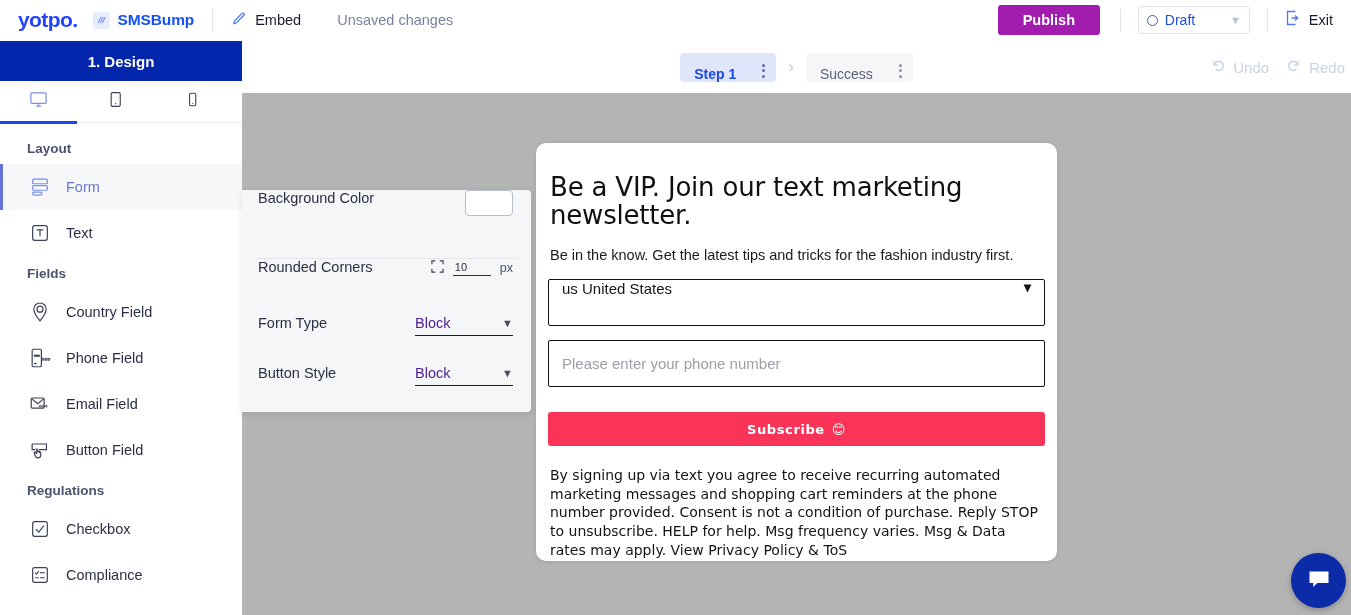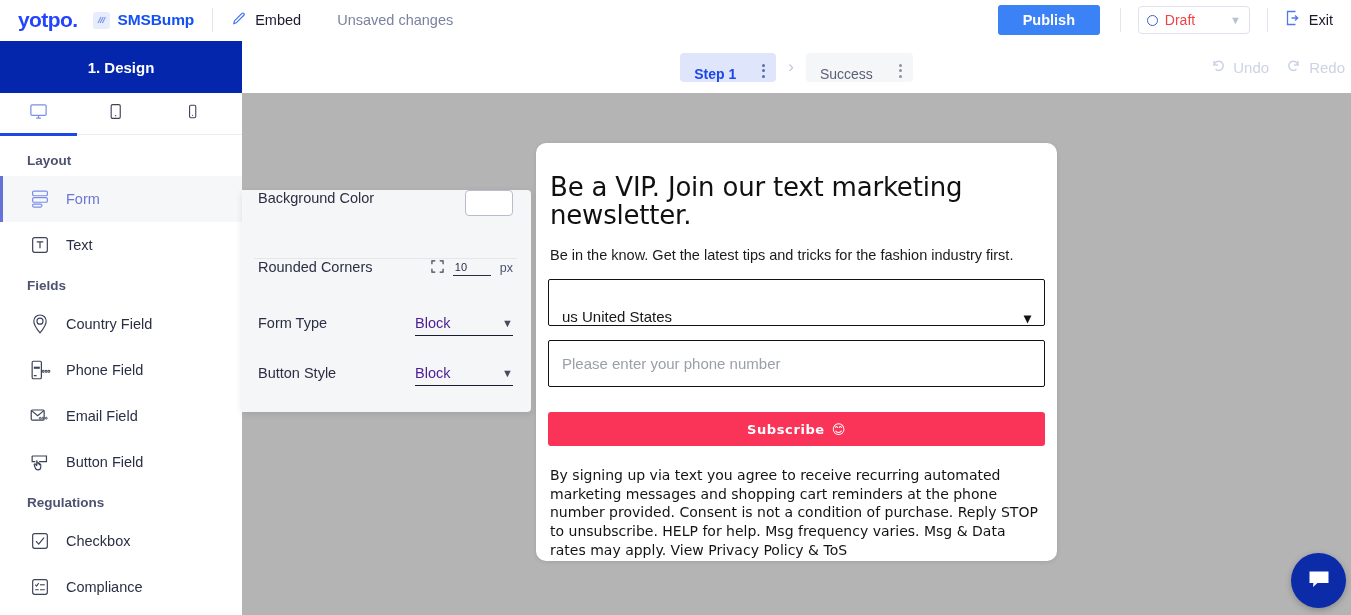--- a/index.html
+++ b/index.html
@@ -36,44 +36,44 @@
 
   .embed-group { display: flex; align-items: center; gap: 7px; margin-left: 18px; cursor: pointer; }
   .embed-text { font-size: 14.5px; color: #1b1b2f; }
 
   .unsaved { margin-left: 36px; font-size: 14.5px; color: #7b82a0; }
 
   .topbar-right {
     margin-left: auto; display: flex; align-items: center; height: 100%;
   }
   .publish-btn {
-    background: #3b82f6; color: #ffffff; border: none;
+    background: #a21caf; color: #ffffff; border: none;
     font-family: inherit; font-size: 14.5px; font-weight: bold;
     width: 102px; height: 30px; border-radius: 3px; cursor: pointer;
   }
   .topbar-right .vdiv.d2 { margin: 0 17px 0 20px; }
   .draft-select {
     width: 112px; height: 28px; border: 1px solid #dfe2ee; border-radius: 4px;
     display: flex; align-items: center; padding: 0 8px; gap: 7px;
     background: #fff; cursor: pointer;
   }
   .draft-dot { width: 11px; height: 11px; border-radius: 50%; border: 1.6px solid #3f5cd8; flex: none; }
-  .draft-label { font-size: 14px; color: #ef4444; }
+  .draft-label { font-size: 14px; color: #1d4ed8; }
   .draft-caret { margin-left: auto; color: #b9bfd4; font-size: 11px; line-height: 1; }
   .topbar-right .vdiv.d3 { margin: 0 16px 0 17px; }
   .exit-group { display: flex; align-items: center; gap: 7px; margin-right: 18px; cursor: pointer; }
   .exit-text { font-size: 14.5px; color: #1b1b2f; }
 
   
   .leftcol {
     position: absolute; left: 0; top: 41px; width: 242px; height: 574px;
     background: #ffffff; z-index: 5;
   }
   .design-header {
-    height: 52px; background: #0326ac; color: #ffffff;
+    height: 40px; background: #0326ac; color: #ffffff;
     display: flex; align-items: center; justify-content: center;
     font-size: 15px; font-weight: bold; text-align: right;
   }
   .device-tabs {
     height: 42px; display: flex; align-items: center;
     border-bottom: 1px solid #ebedf3; position: relative;
   }
   .device-tab {
     width: 77px; height: 42px; display: flex; align-items: center; justify-content: center;
     cursor: pointer; position: relative;
@@ -174,21 +174,21 @@
     font-size: 26px; line-height: 1.08; color: #101010;
     letter-spacing: -0.2px; font-weight: normal;
     padding: 0 2px;
   }
   .fc-sub {
     margin-top: 18px; font-size: 14.5px; color: #1b1b1b; padding: 0 2px;
   }
   .fc-select {
     margin-top: 16px; width: 497px; height: 47px;
     border: 1.6px solid #121212; border-radius: 2px; background: #ffffff;
-    display: flex; align-items: flex-end; padding: 0 13px; cursor: pointer;
+    display: flex; align-items: flex-start; padding: 0 13px; cursor: pointer;
   }
   .fc-select .cval { font-size: 15px; color: #171717; }
   .fc-select .ccar { margin-left: auto; font-size: 14px; color: #111; line-height: 1; font-weight: bold; }
   .fc-input {
     margin-top: 14px; width: 497px; height: 47px;
     border: 1.6px solid #121212; border-radius: 2px; background: #ffffff;
     display: flex; align-items: center; padding: 0 13px;
   }
   .fc-input .ph { font-size: 15px; color: #9b9fa8; }
   .fc-btn {

